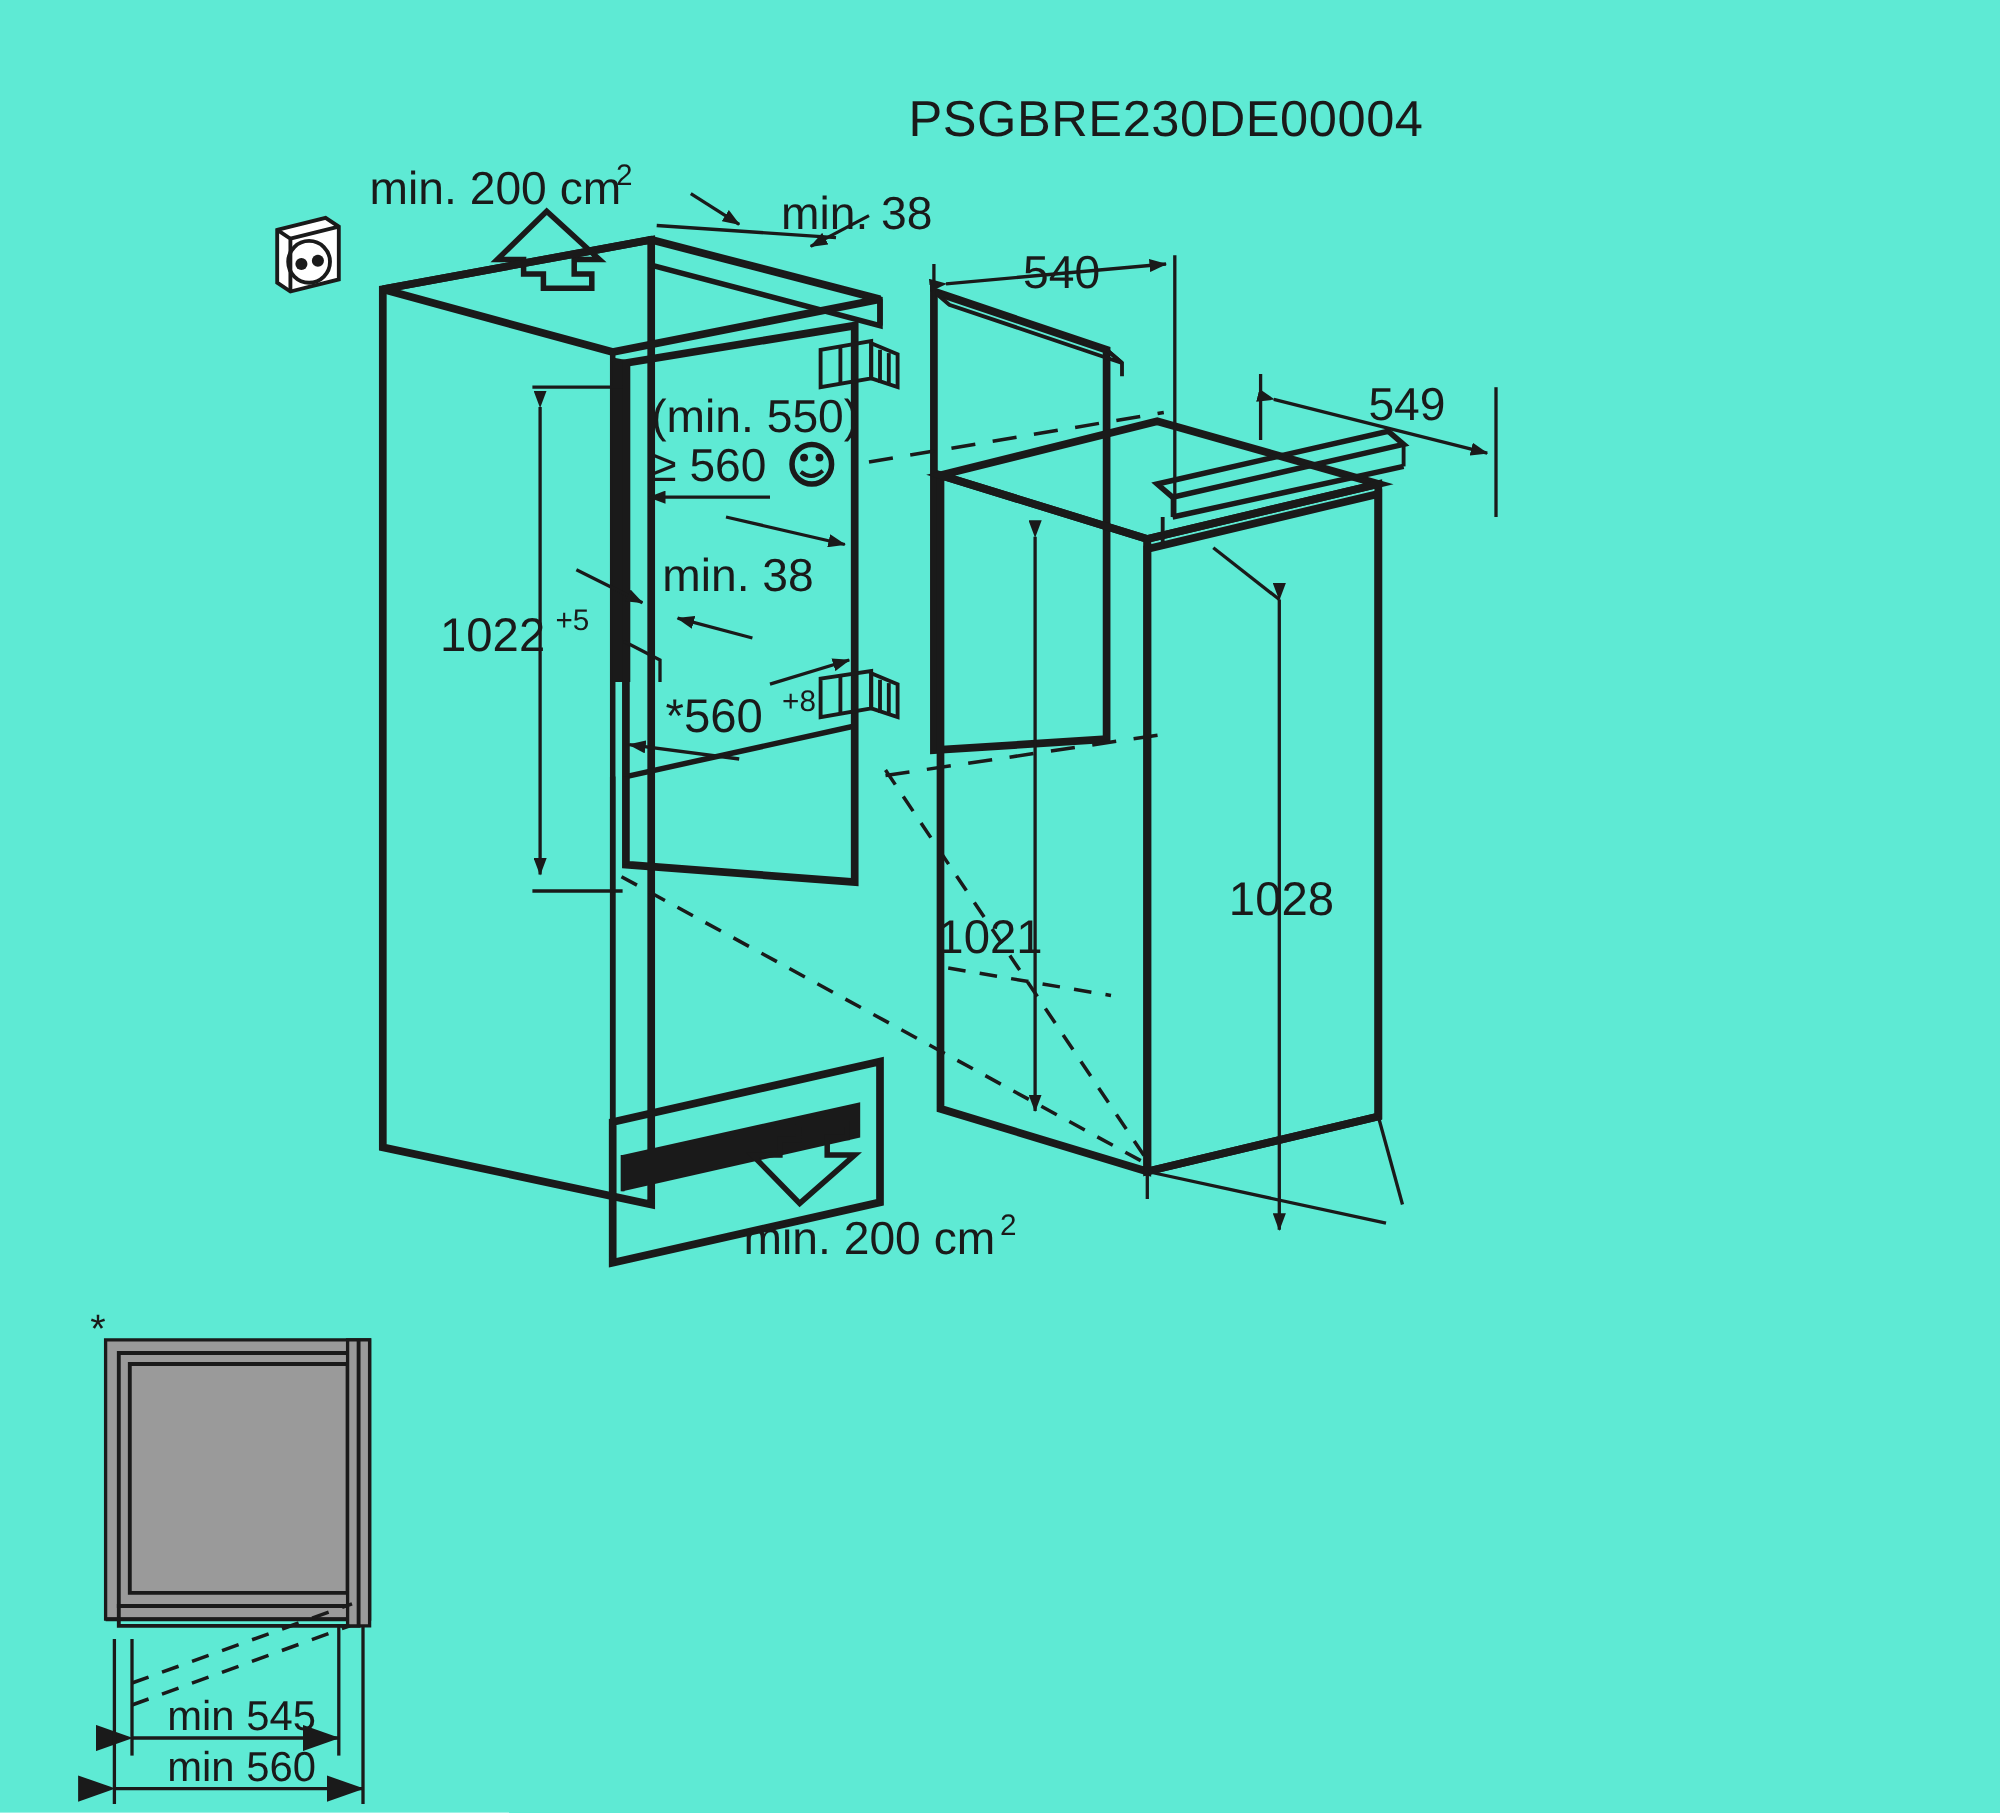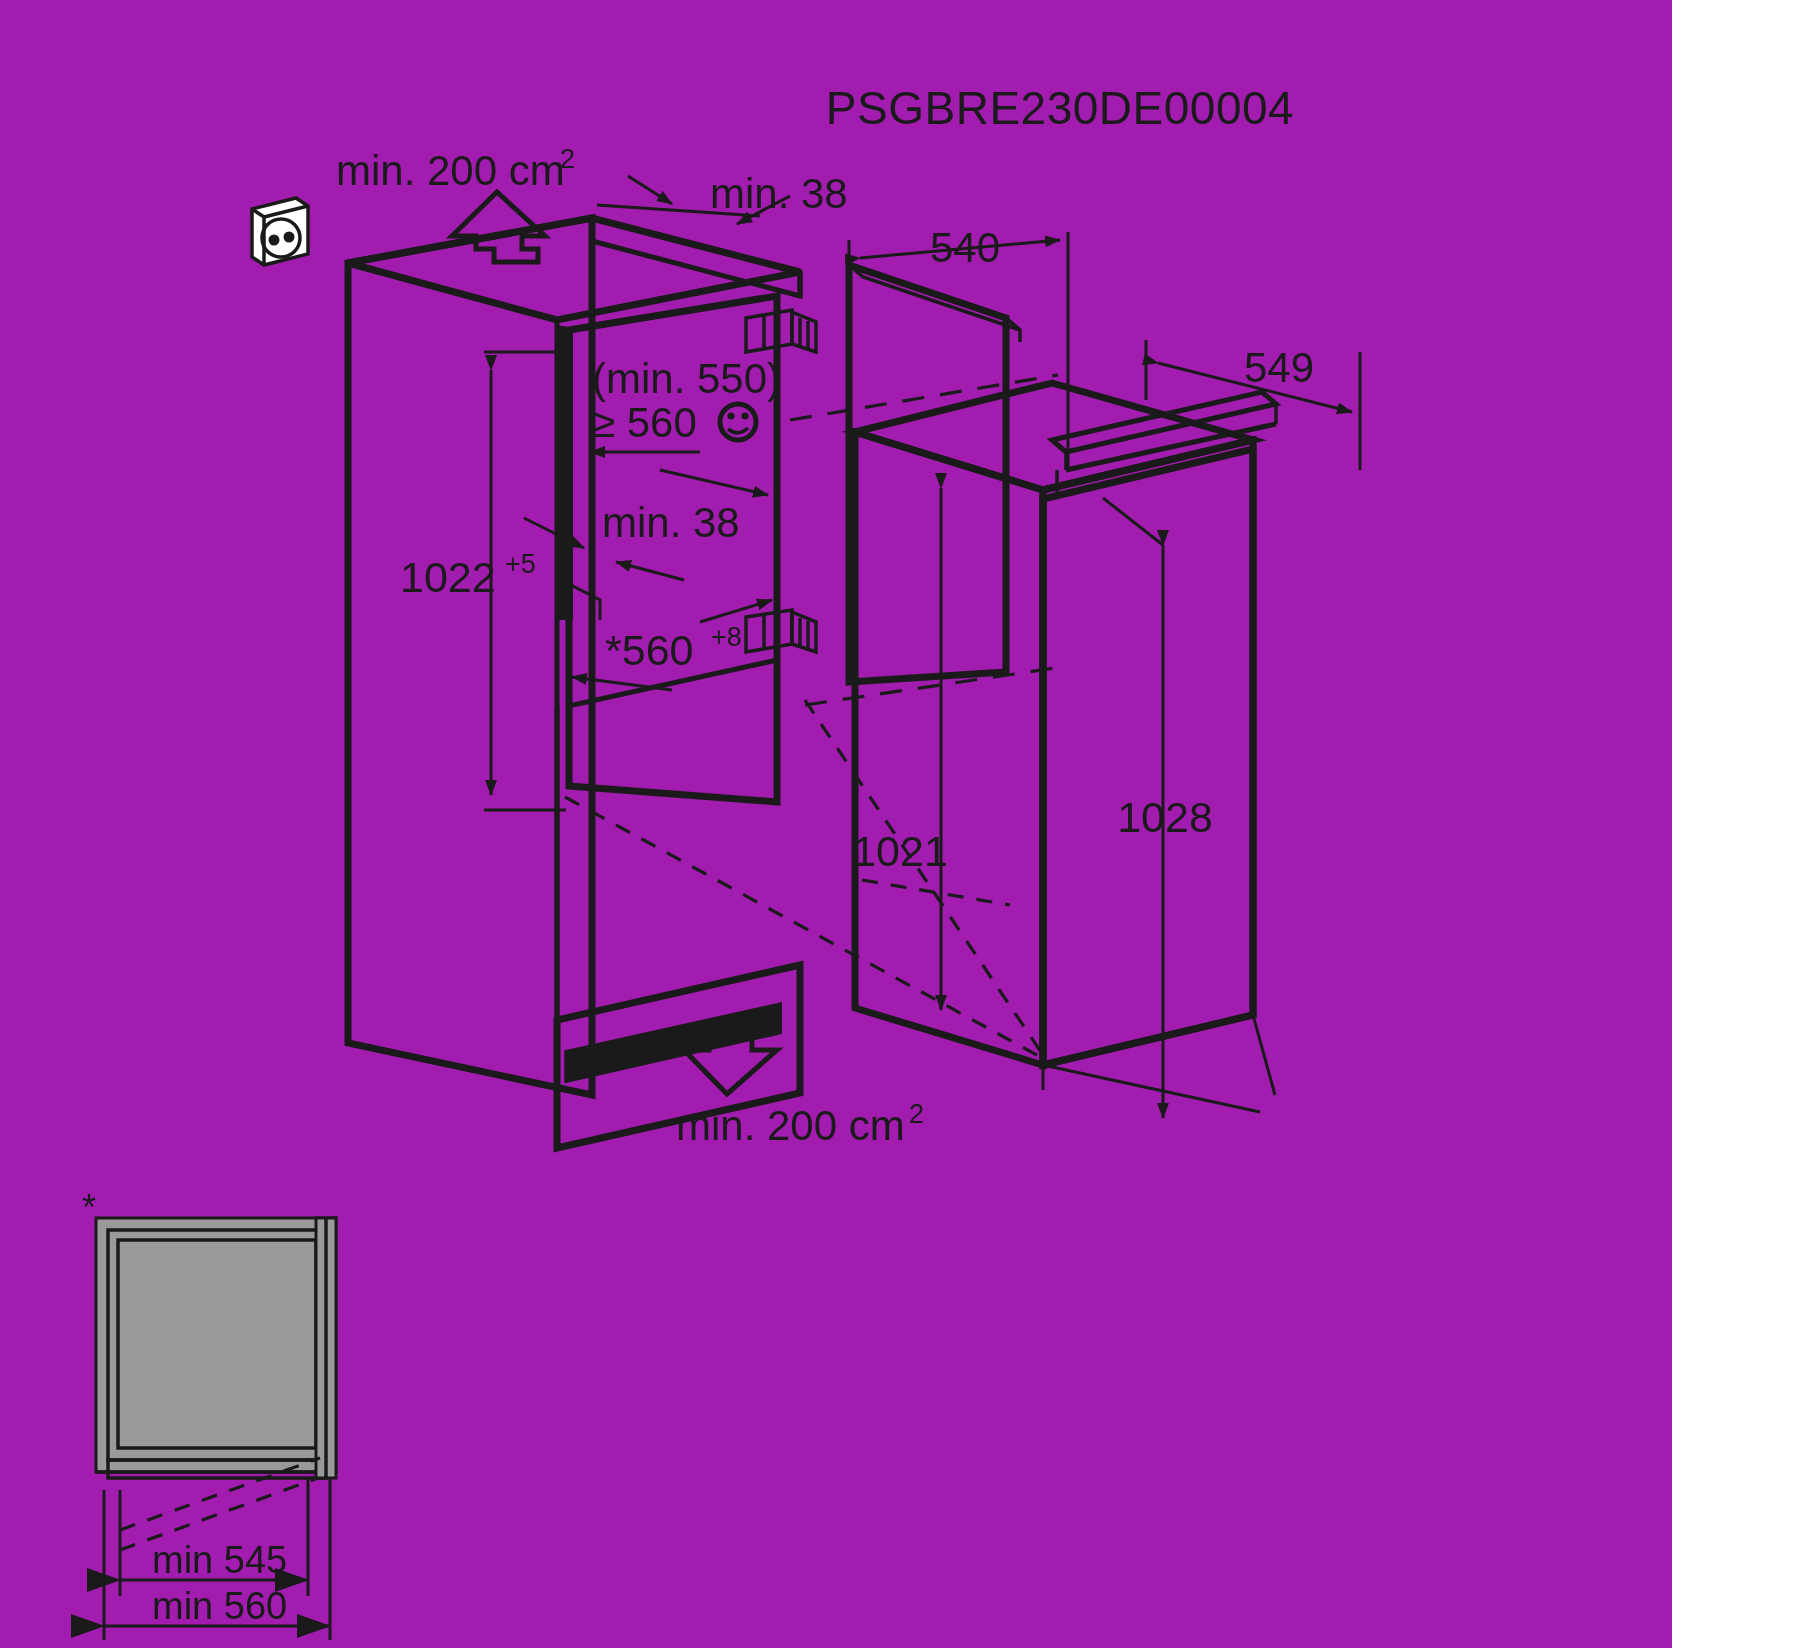--- a/index.html
+++ b/index.html
@@ -8,23 +8,23 @@
     background: #ffffff;
   }
   body {
     width: 1818px;
     height: 1648px;
     font-family: "Liberation Sans", sans-serif;
     overflow: hidden;
   }
   #drawing-root {
     position: relative;
-    width: 1672px;
+    width: 1818px;
     height: 1648px;
-    background: #a21caf;
+    background: #5eead4;
   }
   svg#tech-drawing {
     display: block;
     width: 1818px;
     height: 1648px;
   }
   .ln {
     fill: none;
     stroke: #1a1a1a;
     stroke-linecap: butt;

